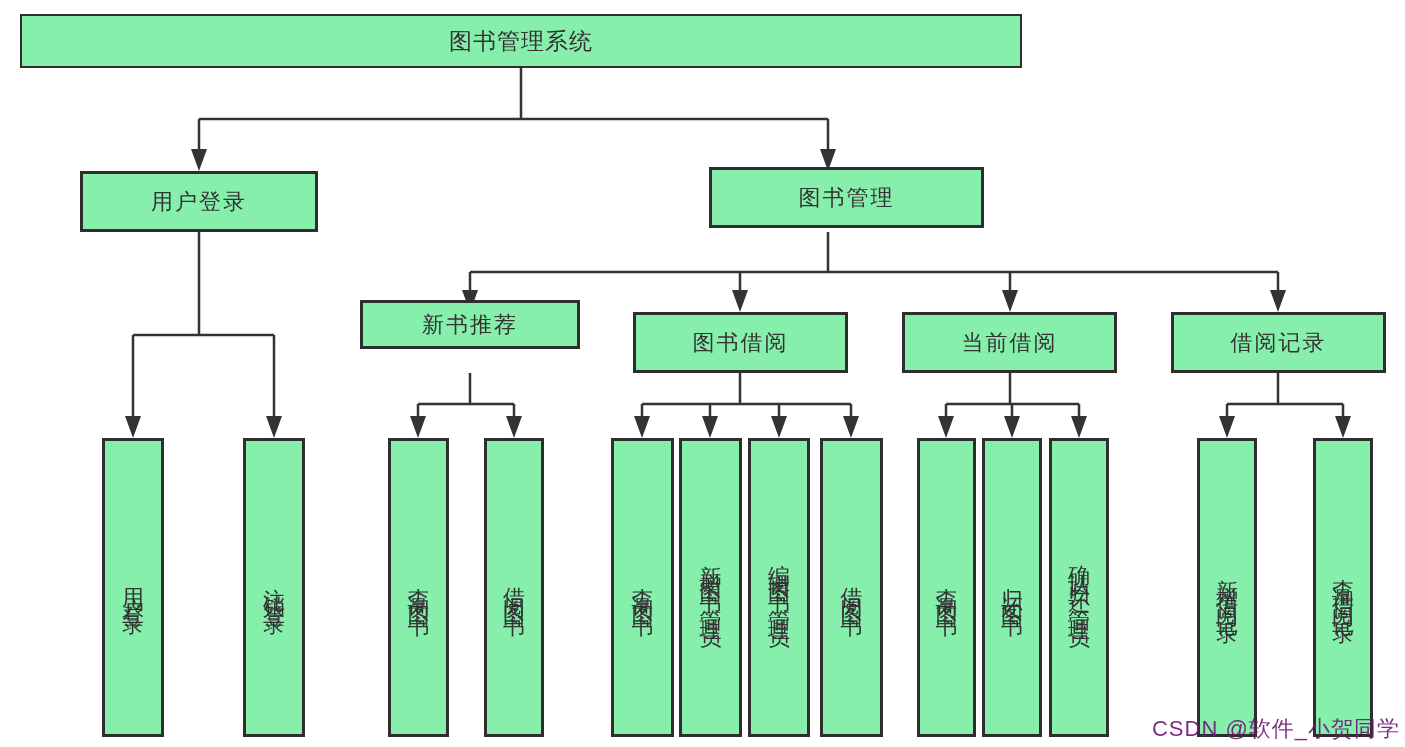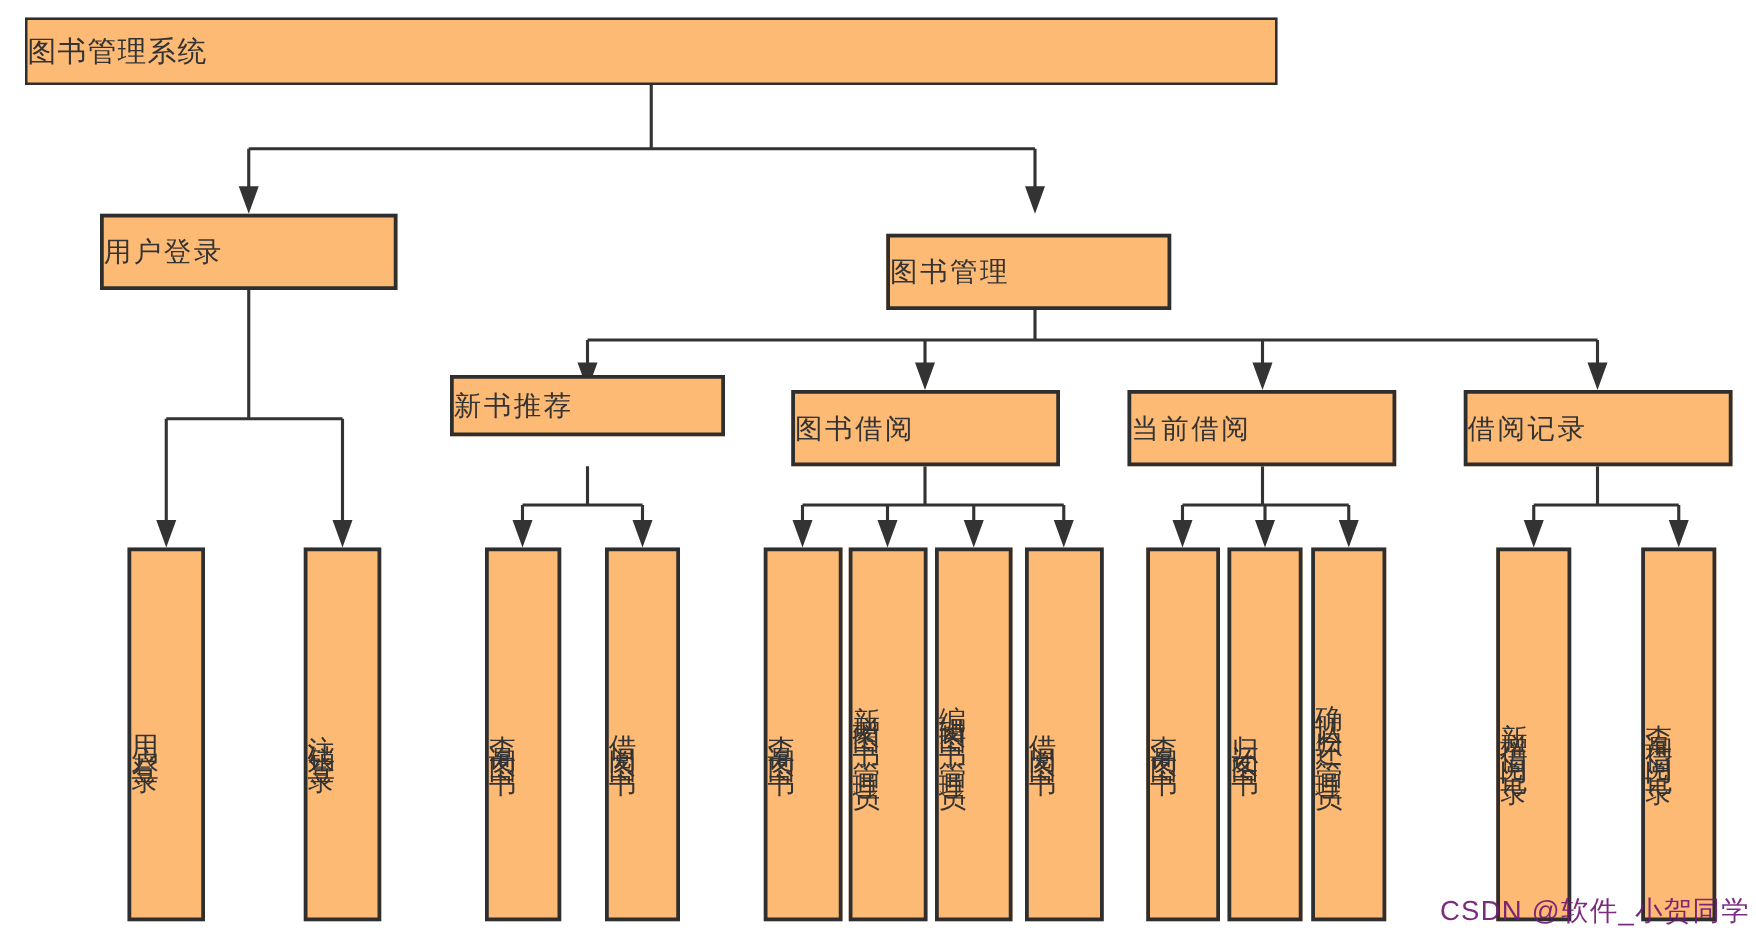--- a/index.html
+++ b/index.html
@@ -8,24 +8,25 @@
     width:1405px;height:747px;
     background:#ffffff;
     font-family:"Liberation Sans","DejaVu Sans",sans-serif;
     color:#333333;
     overflow:hidden;
   }
   .connectors{position:absolute;left:0;top:0;z-index:1;}
   .box{
     position:absolute;
     box-sizing:border-box;
-    background:#fdba74;
+    background:#86efac;
     border:3px solid #2e2e2e;
     display:flex;
     align-items:center;
+    justify-content:center;
     z-index:2;
   }
   .box.root{border-width:2px;font-size:23px;letter-spacing:1px;}
   .box.h-label{font-size:22px;letter-spacing:2px;}
   .box.leaf{z-index:2;}
   .leaf .vtext{
     writing-mode:vertical-rl;
     text-orientation:mixed;
     font-size:22px;
     letter-spacing:9px;
@@ -64,21 +65,21 @@
          M1219 416h16l-8 22z M1335 416h16l-8 22z"></path>
   </svg>
 
   <div class="box root" style="left:20px;top:14px;width:1002px;height:54px">
     <span>图书管理系统</span>
   </div>
 
   <div class="box h-label" style="left:80px;top:171px;width:238px;height:61px">
     <span>用户登录</span>
   </div>
-  <div class="box h-label" style="left:709px;top:187px;width:228px;height:61px">
+  <div class="box h-label" style="left:709px;top:167px;width:275px;height:61px">
     <span>图书管理</span>
   </div>
 
   <div class="box h-label" style="left:360px;top:300px;width:220px;height:49px">
     <span>新书推荐</span>
   </div>
   <div class="box h-label" style="left:902px;top:312px;width:215px;height:61px">
     <span>当前借阅</span>
   </div>
   <div class="box h-label" style="left:633px;top:312px;width:215px;height:61px">

